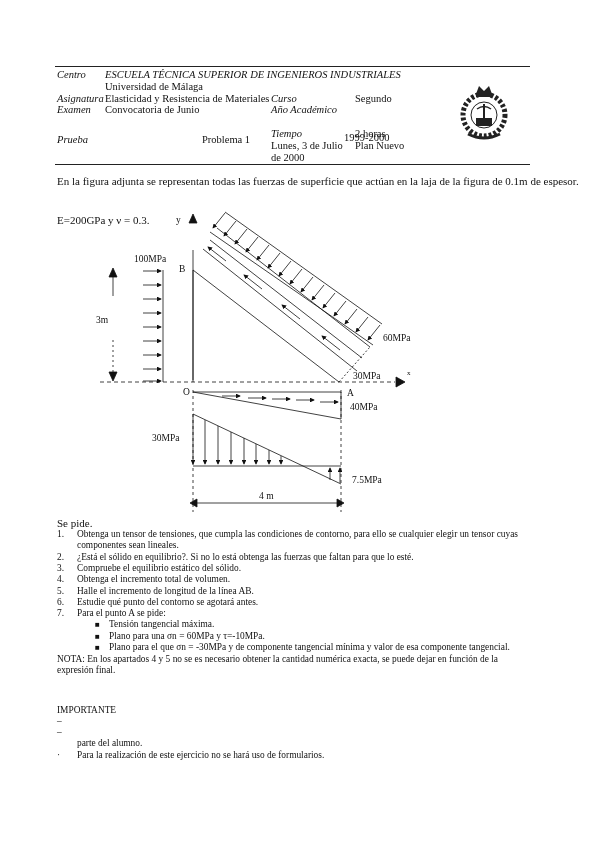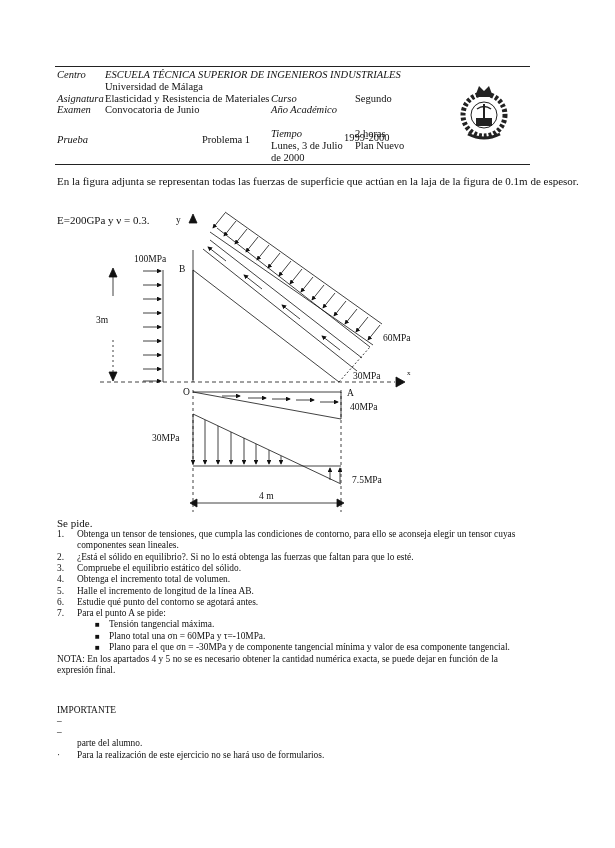--- a/index.html
+++ b/index.html
@@ -174,21 +174,21 @@
     <text x="152" y="441">30MPa</text>
     <text x="352" y="483">7.5MPa</text>
     <text x="259" y="499">4 m</text>
   </g>
 </svg>
 
 <div class="abs body-text" style="left:57px; top:518px;">Se pide.</div>
 <div class="abs list" style="left:57px; top:529px; width:500px; height:110px;">
   <div style="position:absolute; top:0; width:500px; height:22px;">
     <span class="num">1.</span>
-    <span class="txt">Obtenga un tensor de tensiones, que cumpla las condiciones de contorno, para ello se aconseja elegir un tensor cuyas componentes sean lineales.</span>
+    <span class="txt">Obtenga un tensor de tensiones, que cumpla las condiciones de contorno, para ello se cualquier elegir un tensor cuyas componentes sean lineales.</span>
   </div>
   <div style="position:absolute; top:22.6px; width:500px; height:11px;">
     <span class="num">2.</span>
     <span class="txt" style="white-space:nowrap;">¿Está el sólido en equilibrio?. Si no lo está obtenga las fuerzas que faltan para que lo esté.</span>
   </div>
   <div style="position:absolute; top:33.9px; width:500px; height:11px;">
     <span class="num">3.</span>
     <span class="txt">Compruebe el equilibrio estático del sólido.</span>
   </div>
   <div style="position:absolute; top:45.2px; width:500px; height:11px;">
@@ -206,21 +206,21 @@
   <div style="position:absolute; top:79.1px; width:500px; height:11px;">
     <span class="num">7.</span>
     <span class="txt">Para el punto A se pide:</span>
   </div>
   <div style="position:absolute; top:90.4px; width:500px; height:11px;">
     <span class="bullet">■</span>
     <span class="btxt">Tensión tangencial máxima.</span>
   </div>
   <div style="position:absolute; top:101.7px; width:500px; height:11px;">
     <span class="bullet">■</span>
-    <span class="btxt">Plano total una σn = 60MPa y τ=-10MPa.</span>
+    <span class="btxt">Plano para una σn = 60MPa y τ=-10MPa.</span>
   </div>
   <div style="position:absolute; top:113px; width:500px; height:11px;">
     <span class="bullet">■</span>
     <span class="btxt">Plano para el que σn = -30MPa y de componente tangencial mínima y valor de esa componente tangencial.</span>
   </div>
 </div>
 <div class="abs list" style="left:57px; top:654px; white-space:nowrap;">NOTA: En los apartados 4 y 5 no se es necesario obtener la cantidad numérica exacta, se puede dejar en función de la</div>
 <div class="abs list" style="left:57px; top:665px;">expresión final.</div>
 
 <div class="abs list" style="left:57px; top:705px;">IMPORTANTE</div>

